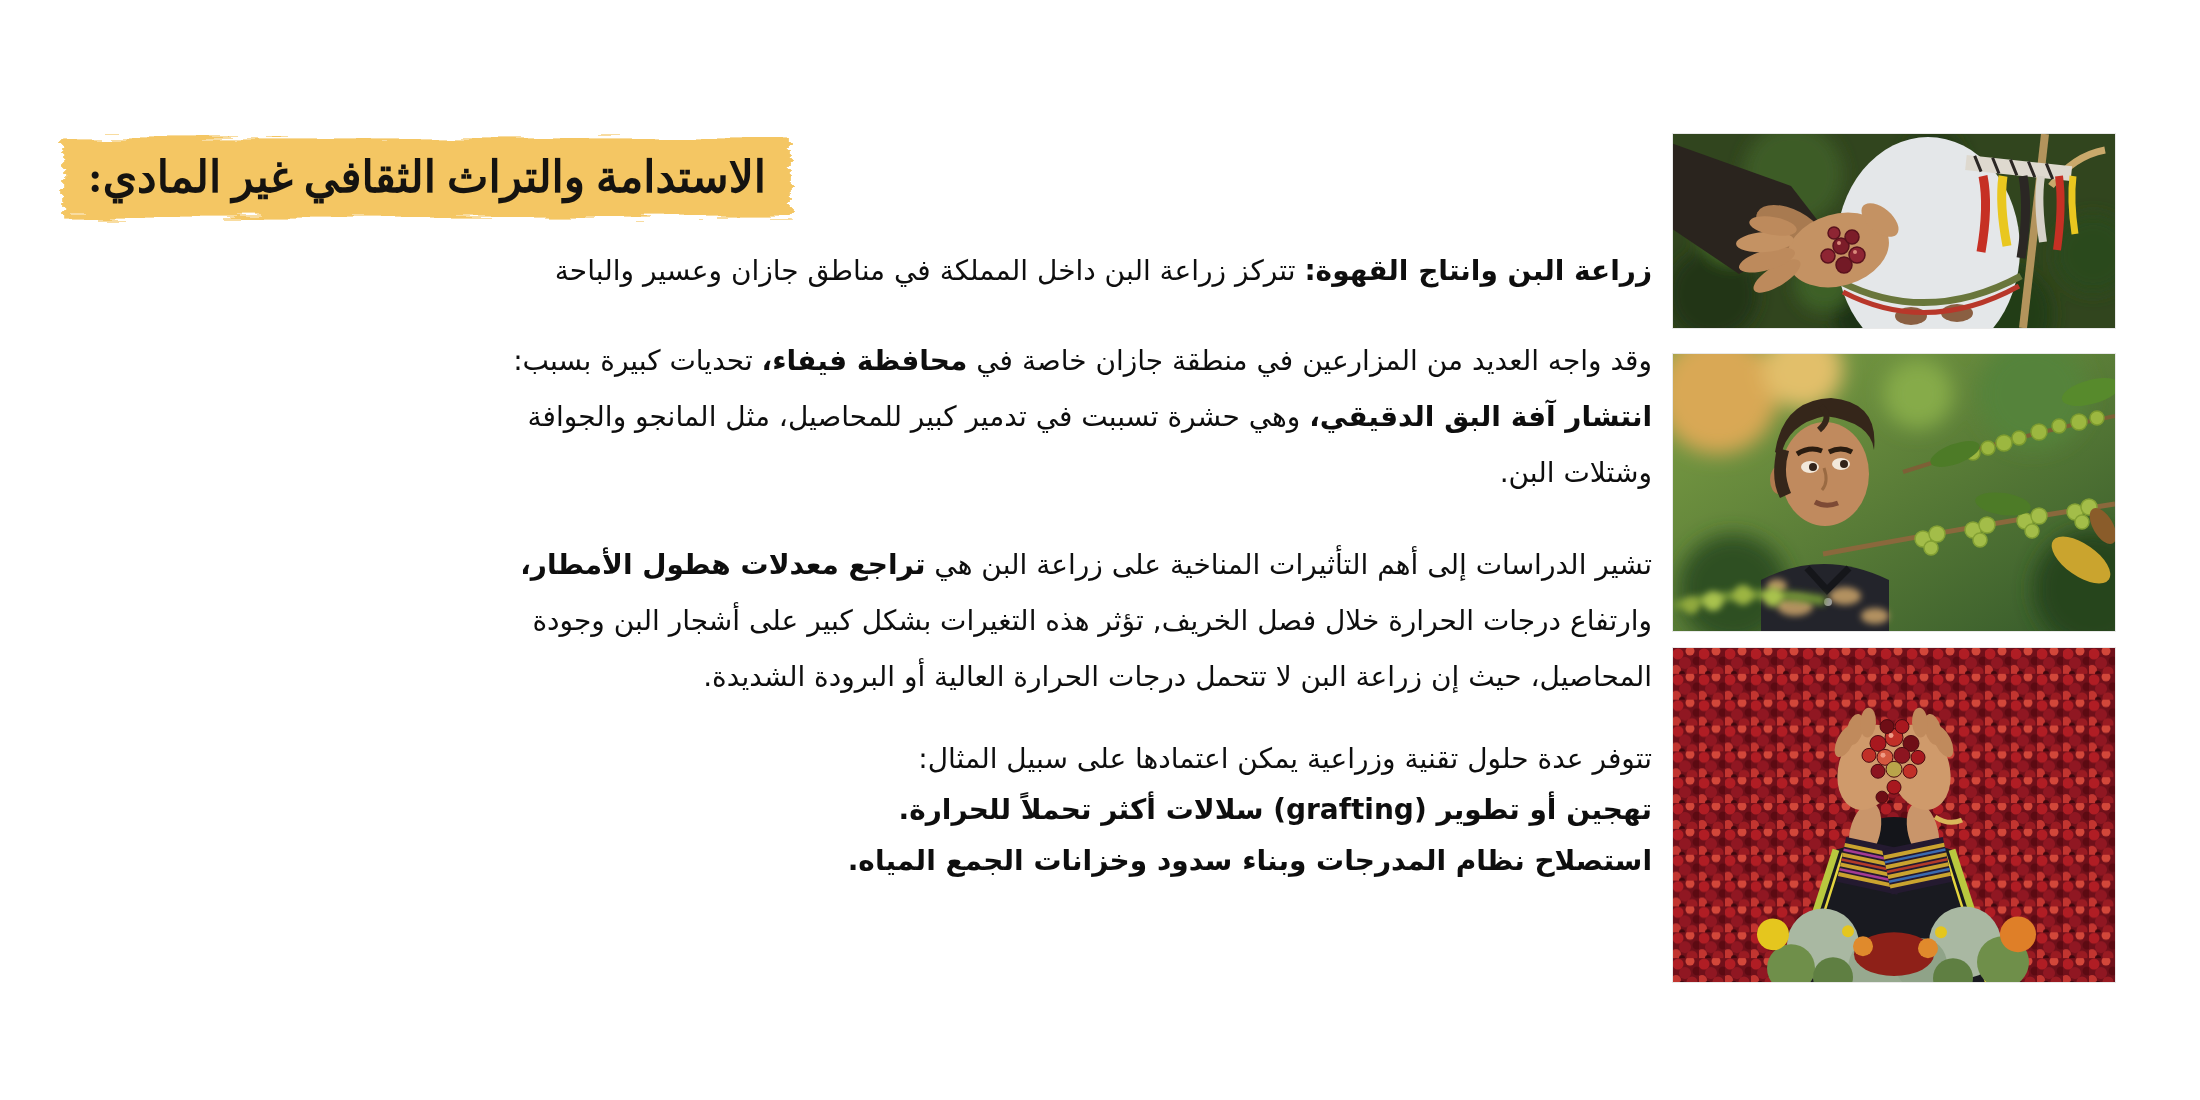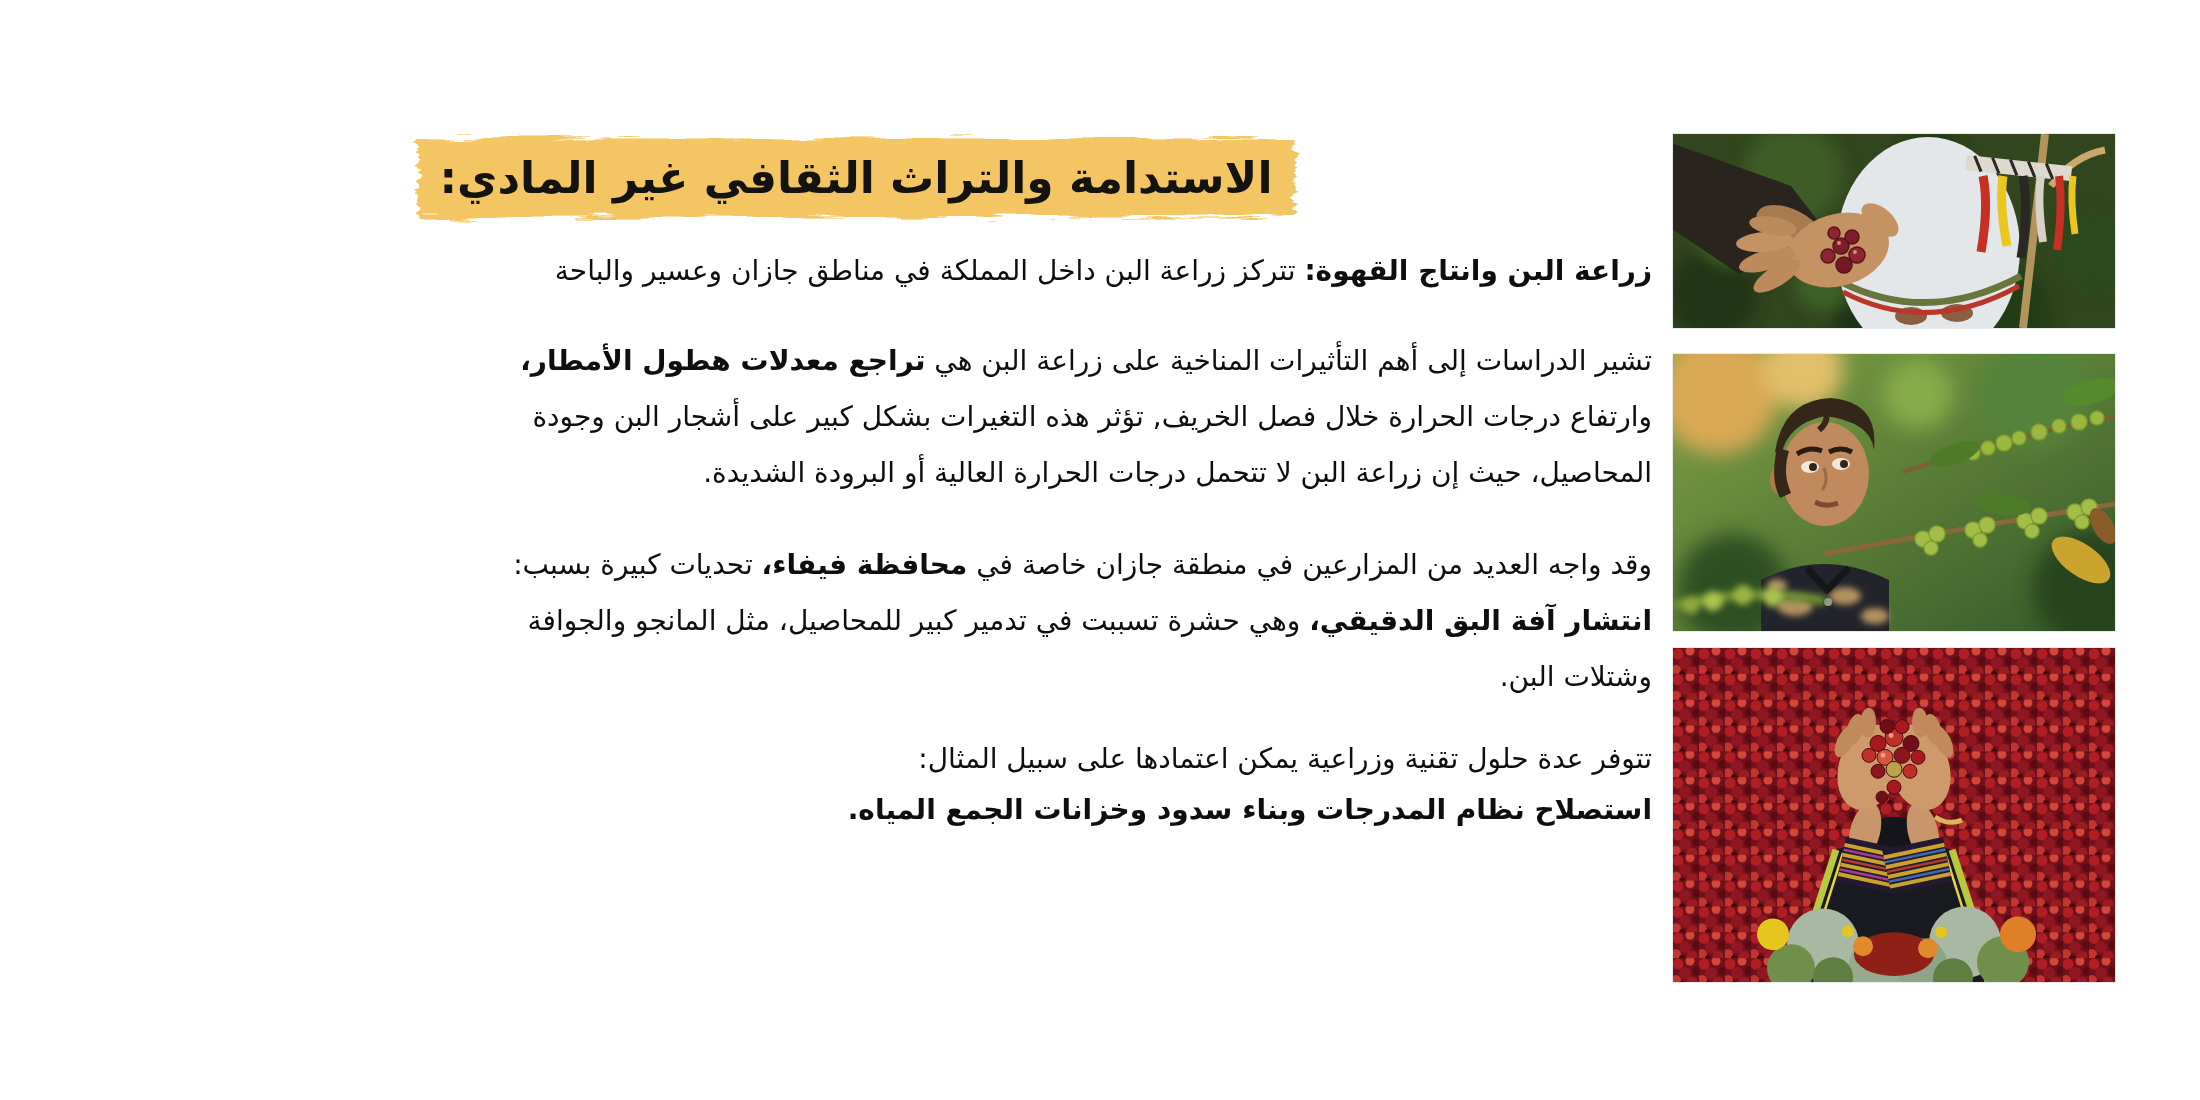--- a/index.html
+++ b/index.html
@@ -7,21 +7,21 @@
     width:2200px;height:1100px;position:relative;overflow:hidden;
     background:#ffffff;
     font-family:"DejaVu Sans","Liberation Sans",sans-serif;
     color:#0e0e0e;
   }
   
   .text-col{
     position:absolute;left:60px;top:133px;width:1592px;
     direction:rtl;text-align:right;
   }
-  .heading-row{height:90px;margin-bottom:20px;text-align:center;}
+  .heading-row{height:90px;margin-bottom:20px;text-align:left;font-family:Liberation Serif, serif;}
   .heading-wrap{
     position:relative;display:inline-block;height:90px;
     padding:0 28px;vertical-align:top;
   }
   .hl-svg{position:absolute;left:-12px;right:-12px;top:0;bottom:0;width:calc(100% + 24px);height:100%;z-index:0;}
   .heading-text{
     position:relative;z-index:1;margin:0;
     font-size:44px;font-weight:bold;line-height:90px;color:#151310;
     white-space:nowrap;
   }
@@ -55,31 +55,32 @@
         <rect x="2%" y="6%" width="96%" height="88%" fill="#F4C664" filter="url(#roughF)"></rect>
       </svg>
       <h1 class="heading-text">الاستدامة والتراث الثقافي غير المادي:</h1>
     </div>
   </div>
   <div id="body-text">
       <div class="para">
         <div class="line"><span class="b">زراعة البن وانتاج القهوة:</span><span> تتركز زراعة البن داخل المملكة في مناطق جازان وعسير والباحة</span></div>
       </div>
       <div class="para">
+        <div class="line"><span>وقد واجه العديد من المزارعين في منطقة جازان خاصة في </span><span class="b">محافظة فيفاء،</span><span> تحديات كبيرة بسبب:</span></div>
+        <div class="line"><span class="b">انتشار آفة البق الدقيقي،</span><span> وهي حشرة تسببت في تدمير كبير للمحاصيل، مثل المانجو والجوافة</span></div>
+        <div class="line"><span>وشتلات البن.</span></div>
+      </div>
+      <div class="para">
         <div class="line"><span>تشير الدراسات إلى أهم التأثيرات المناخية على زراعة البن هي </span><span class="b">تراجع معدلات هطول الأمطار،</span></div>
         <div class="line"><span>وارتفاع درجات الحرارة خلال فصل الخريف, تؤثر هذه التغيرات بشكل كبير على أشجار البن وجودة</span></div>
         <div class="line"><span>المحاصيل، حيث إن زراعة البن لا تتحمل درجات الحرارة العالية أو البرودة الشديدة.</span></div>
       </div>
       <div class="para">
-        <div class="line"><span>وقد واجه العديد من المزارعين في منطقة جازان خاصة في </span><span class="b">محافظة فيفاء،</span><span> تحديات كبيرة بسبب:</span></div>
-        <div class="line"><span class="b">انتشار آفة البق الدقيقي،</span><span> وهي حشرة تسببت في تدمير كبير للمحاصيل، مثل المانجو والجوافة</span></div>
-        <div class="line"><span>وشتلات البن.</span></div>
-      </div>
-      <div class="para">
         <div class="line"><span>تتوفر عدة حلول تقنية وزراعية يمكن اعتمادها على سبيل المثال:</span></div>
+        <div class="line"><span class="b">تهجين أو تطوير (grafting) سلالات أكثر تحملاً للحرارة.</span></div>
         <div class="line"><span class="b">استصلاح نظام المدرجات وبناء سدود وخزانات الجمع المياه.</span></div>
       </div>
     </div>
 </div>
 
 <figure class="photo" id="photo1" style="margin:0" aria-label="hand-holding-ripe-coffee-cherries">
   <svg viewBox="0 0 442 194" preserveAspectRatio="none">
     <defs>
         <filter id="b1" x="-40%" y="-40%" width="180%" height="180%">
           <feGaussianBlur stdDeviation="8"></feGaussianBlur>

